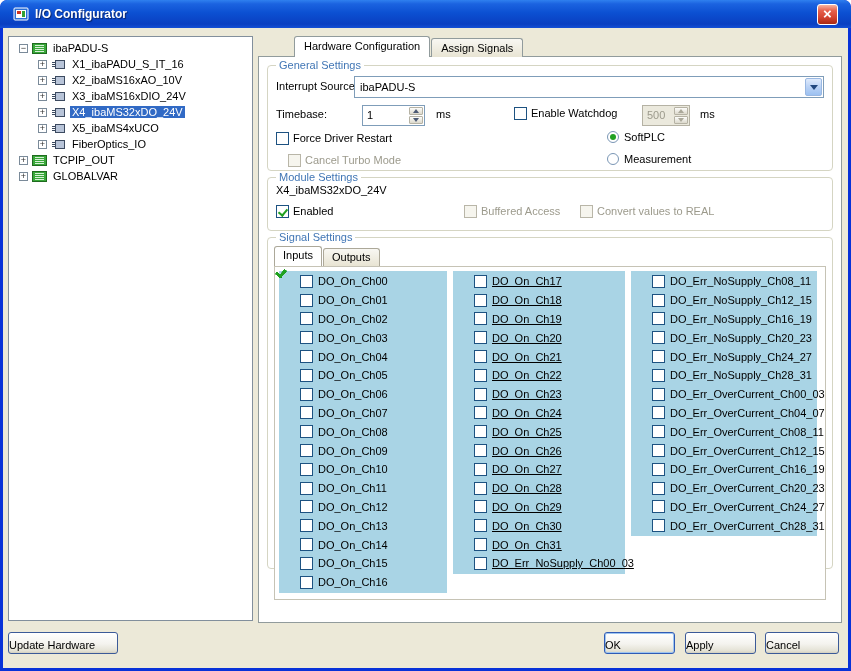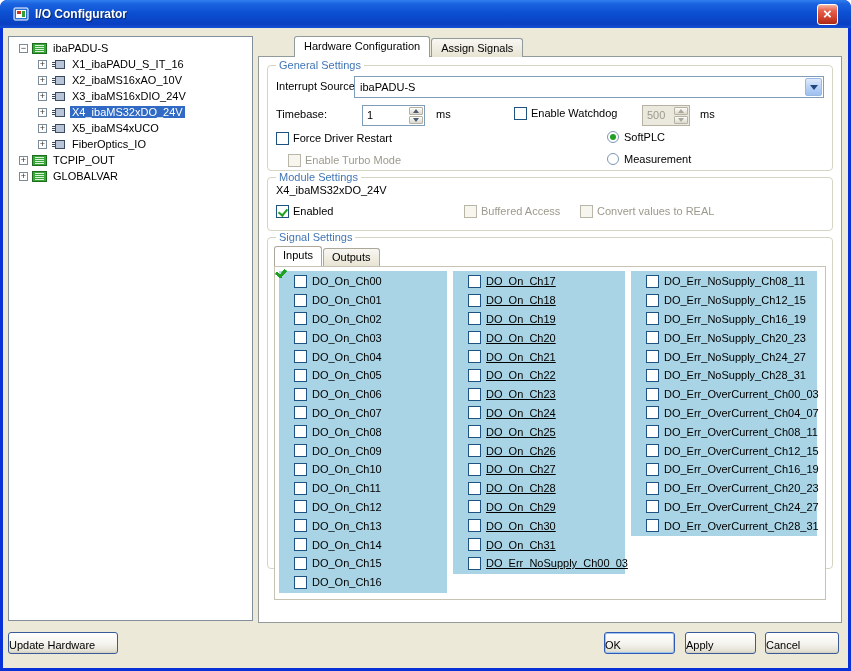--- a/index.html
+++ b/index.html
@@ -83,21 +83,21 @@
                                   border-radius: 50%; background: var(--check-green,#21a121); }
 
   
   .stabstrip { position: absolute; left: 6px; top: 8px; display: flex; z-index: 2; }
   .stab { height: 18px; margin-top: 2px; padding: 2px 8px 0; border: 1px solid #aca899; border-bottom: none;
           border-radius: 3px 3px 0 0; background: linear-gradient(#f8f7f2,#e8e4d3); margin-right: 1px; }
   .stab.active { height: 20px; margin-top: 0; background: #fff; }
   .signal-panel { position: absolute; left: 6px; right: 6px; top: 28px; height: 334px;
                   background: #fff; border: 1px solid #c6c3b5; padding: 4px; overflow: hidden; }
   .signal-columns { display: flex; gap: 6px; }
-  .sig-col { background: var(--signal-bg,#a9d4e5); align-self: flex-start; padding: 1px 12px; }
+  .sig-col { background: var(--signal-bg,#a9d4e5); align-self: flex-start; padding: 1px 18px; }
   .sig-col-0 { width: 168px; } .sig-col-1 { width: 172px; text-decoration: underline; } .sig-col-2 { width: 186px; }
   .sig-row { height: 18.8px; display: flex; align-items: center; gap: 5px; padding-left: 3px; }
   .sig-row .cb { position: static; }
 
   
   .xp-btn { position: absolute; height: 22px; border: 1px solid #3b5a98; border-radius: 3px;
             background: linear-gradient(180deg,#ffffff 0%,#f4f3ee 55%,#e3e1d4 90%,#d2cfbf 100%);
             font-family: "Liberation Sans", sans-serif; font-size: 11px; text-align: left; padding-top: 3px; }
   .xp-btn.default { border-color: #2f5bb5; box-shadow: inset 0 0 0 1px #9ec5f0; }
 </style>
@@ -267,21 +267,21 @@
           <span class="cb"></span>
           <span>Force Driver Restart</span>
         </div>
         <div class="xp-radio selected" style="left:339px; top:65px;">
           <span class="rb"></span>
           <span>SoftPLC</span>
         </div>
 
         <div class="xp-check" style="left:20px; top:88px;">
           <span class="cb disabled"></span>
-          <span class="dim">Enable Turbo Mode</span>
+          <span class="dim">Cancel Turbo Mode</span>
         </div>
         <div class="xp-radio" style="left:339px; top:87px;">
           <span class="rb"></span>
           <span>Measurement</span>
         </div>
       </div>
 
       <div class="group" id="module-group">
         <span class="group-title">Module Settings</span>
         <span class="field-label" style="left:8px; top:6px;">X4_ibaMS32xDO_24V</span>

